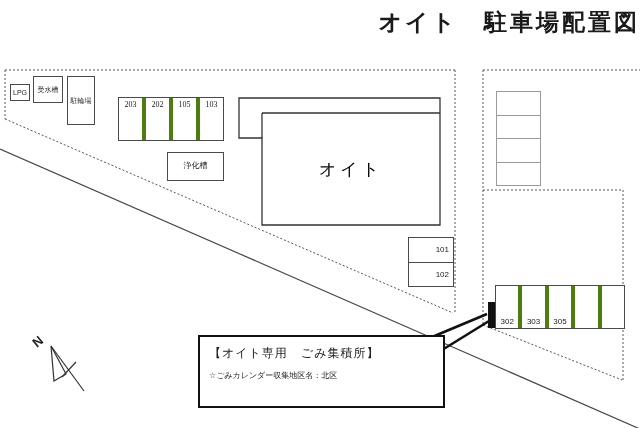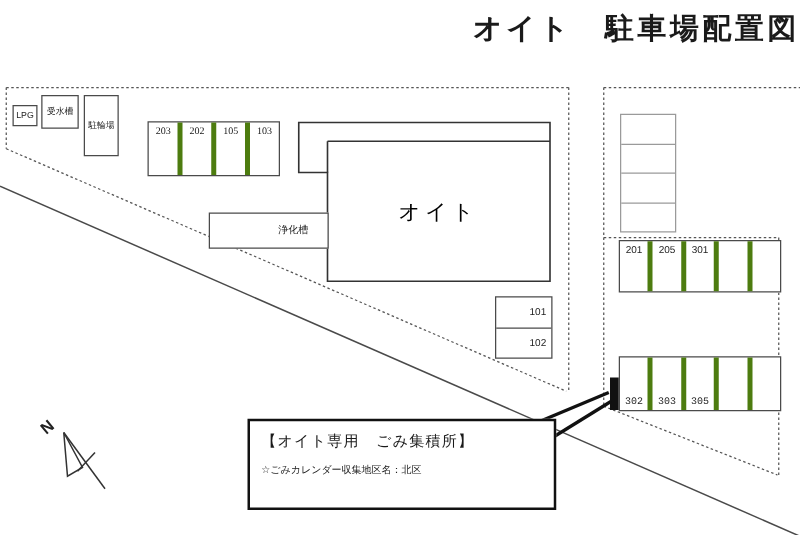--- a/index.html
+++ b/index.html
@@ -15,21 +15,21 @@
   }
   .facility{
     border:1px solid #4a4a4a;background:#fff;z-index:2;
     display:flex;align-items:center;justify-content:center;
     font-size:7px;color:#222;text-align:center;line-height:1.1;
   }
   .prow{z-index:2;display:flex;background:#fff;border:1px solid #4a4a4a;}
   .pcell{flex:1;border-left:4px solid #4d7c0f;position:relative;font-size:8px;color:#222;}
   .pcell:first-child{border-left:none;}
   .lbl-top{position:absolute;top:2px;left:0;right:0;text-align:center;}
-  .lbl-bottom{position:absolute;bottom:2px;left:0;right:0;text-align:center;font-family:Liberation Mono, monospace;}
+  .lbl-bottom{position:absolute;bottom:2px;left:0;right:0;text-align:center;}
   .pcol{z-index:2;display:flex;flex-direction:column;background:#fff;border:1px solid #4a4a4a;}
   .pcol .pcell{border-left:none;border-top:1px solid #4a4a4a;display:flex;align-items:center;justify-content:flex-end;padding-right:4px;}
   .pcol .pcell:first-child{border-top:none;}
   .pcol-light{border-color:#9a9a9a;}
   .pcol-light .pcell{border-top-color:#9a9a9a;}
   .building-label{
     z-index:2;display:flex;align-items:center;justify-content:center;
     font-size:17px;letter-spacing:4px;color:#000000;
   }
   .callout{
@@ -82,64 +82,51 @@
       <path d="M62,377 L76,362" stroke="#333" stroke-width="1.2" fill="none"></path>
       <text transform="translate(37,348) rotate(-40)" font-size="13" font-weight="600" fill="#222">N</text>
     </g>
   </svg>
 
   <div class="abs title">オイト　駐車場配置図</div>
 
   <div class="abs facility" style="left:10px;top:84px;width:18px;height:15px;">LPG</div>
   <div class="abs facility" style="left:33px;top:76px;width:28px;height:25px;">受水槽</div>
   <div class="abs facility" style="left:67px;top:76px;width:26px;height:47px;">駐輪場</div>
-  <div class="abs facility" style="left:167px;top:170px;width:55px;height:27px;font-size:8px;padding-left:39px;">浄化槽</div>
+  <div class="abs facility" style="left:167px;top:152px;width:55px;height:27px;font-size:8px;">浄化槽</div>
 
   <div class="abs building-label" style="left:262px;top:113px;width:178px;height:112px;">オイト</div>
 
   <div class="abs prow" style="left:118px;top:97px;width:104px;height:42px;font-family:Liberation Serif, serif;">
     <div class="pcell">
         <span class="lbl-top">203</span>
       </div>
     <div class="pcell">
         <span class="lbl-top">202</span>
       </div>
     <div class="pcell">
         <span class="lbl-top">105</span>
       </div>
     <div class="pcell">
         <span class="lbl-top">103</span>
       </div>
   </div>
 
-  <div class="abs pcol" style="left:396px;top:237px;width:44px;height:48px;">
+  <div class="abs pcol" style="left:408px;top:237px;width:44px;height:48px;">
     <div class="pcell">101</div>
     <div class="pcell">102</div>
   </div>
 
   <div class="abs pcol pcol-light" style="left:496px;top:91px;width:43px;height:93px;">
     <div class="pcell"></div>
     <div class="pcell"></div>
     <div class="pcell"></div>
     <div class="pcell"></div>
   </div>
 
-  <div class="abs prow" style="left:495px;top:192px;width:128px;height:40px;">
-    <div class="pcell">
-        <span class="lbl-top">201</span>
-      </div>
-    <div class="pcell">
-        <span class="lbl-top">205</span>
-      </div>
-    <div class="pcell">
-        <span class="lbl-top">301</span>
-      </div>
-    <div class="pcell"></div>
-    <div class="pcell"></div>
-  </div>
 
   <div class="abs prow" style="left:495px;top:285px;width:128px;height:42px;">
     <div class="pcell">
         <span class="lbl-bottom">302</span>
       </div>
     <div class="pcell">
         <span class="lbl-bottom">303</span>
       </div>
     <div class="pcell">
         <span class="lbl-bottom">305</span>

